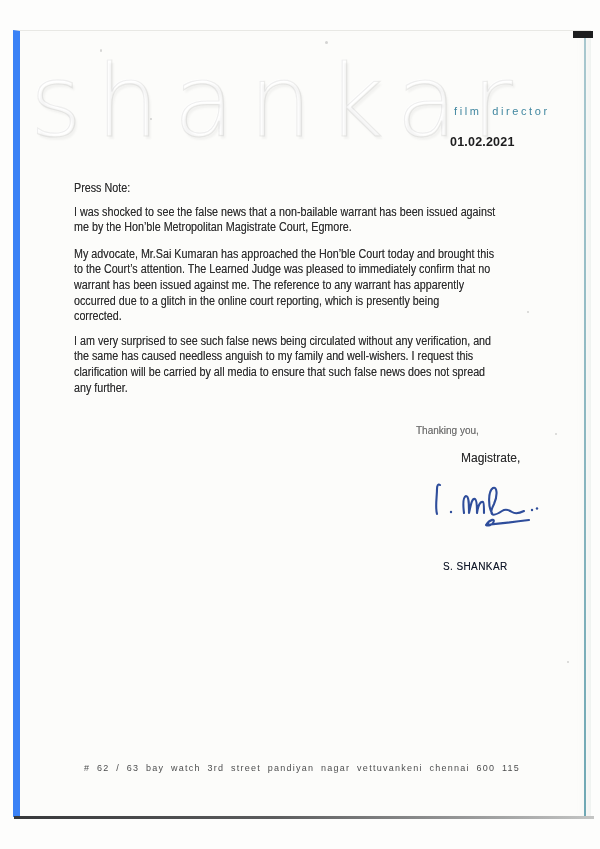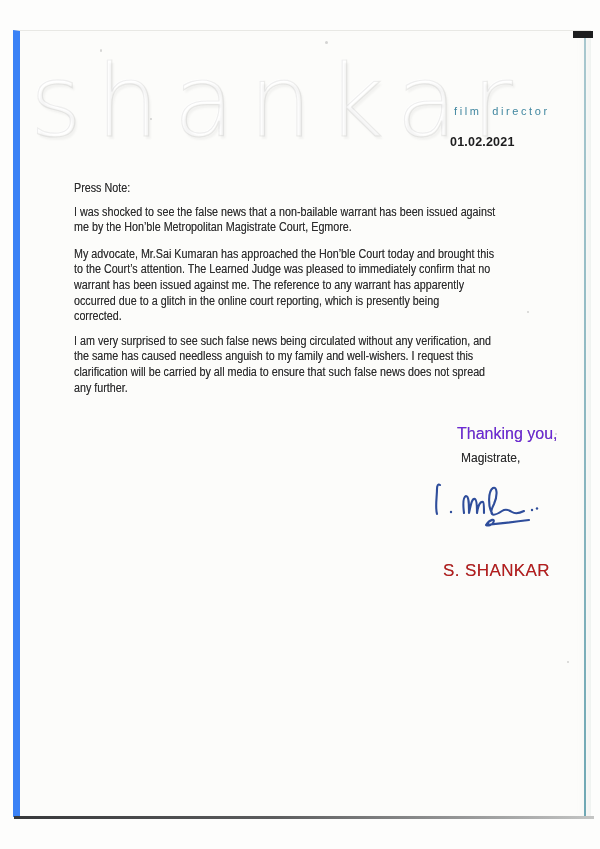--- a/index.html
+++ b/index.html
@@ -102,24 +102,24 @@
     line-height: 15.6px;
     text-shadow: 0 0 0.5px rgba(45,45,46,0.55);
   }
   .press-note-heading { margin: 0; font-weight: 400; }
   .para { margin: 0; white-space: pre-line; }
   .para-1 { margin-top: 8px; }
   .para-2 { margin-top: 11px; }
   .para-3 { margin-top: 9px; }
   .closing-thanking {
     position: absolute;
-    left: 437px;
+    left: 396px;
     top: 394px;
-    font-size: 16px;
-    color: #6d28d9;
+    font-size: 10px;
+    color: #737373;
     text-shadow: 0 0 0.5px rgba(45,45,46,0.5);
   }
   .closing-sincerely {
     position: absolute;
     left: 441px;
     top: 420px;
     font-size: 12px;
     color: #2c2c2d;
     text-shadow: 0 0 0.5px rgba(45,45,46,0.5);
   }
@@ -127,23 +127,23 @@
     position: absolute;
     left: 406px;
     top: 442px;
     width: 130px;
     height: 62px;
   }
   .signatory {
     position: absolute;
     left: 423px;
     top: 530px;
-    font-size: 17px;
+    font-size: 10px;
     letter-spacing: 0.4px;
-    color: #b91c1c;
+    color: #0f172a;
     text-shadow: 0 0 0.5px rgba(35,35,36,0.5);
   }
   .footer-address {
     position: absolute;
     left: 64px;
     top: 732px;
     font-size: 9px;
     letter-spacing: 1.25px;
     word-spacing: 3px;
     color: #4d4e4f;
@@ -196,20 +196,21 @@
       </g>
       <g fill="#2e4d9b" stroke="none">
         <circle cx="25" cy="39" r="1.2"></circle>
         <circle cx="106" cy="37" r="1.2"></circle>
         <circle cx="111" cy="35.5" r="1.2"></circle>
       </g>
     </svg>
 
     <div class="signatory">S. SHANKAR</div>
 
+    <div class="footer-address"># 62 / 63 bay watch 3rd street pandiyan nagar vettuvankeni chennai 600 115</div>
 
     <div class="speck" style="left:130px; top:87px; width:2px; height:2px;"></div>
     <div class="speck" style="left:80px; top:18px; width:2px; height:3px;"></div>
     <div class="speck" style="left:507px; top:280px; width:2px; height:2px;"></div>
     <div class="speck" style="left:535px; top:402px; width:2px; height:2px;"></div>
     <div class="speck" style="left:547px; top:630px; width:2px; height:2px;"></div>
     <div class="speck" style="left:305px; top:10px; width:3px; height:3px;"></div>
   </div>
 </div>
 

